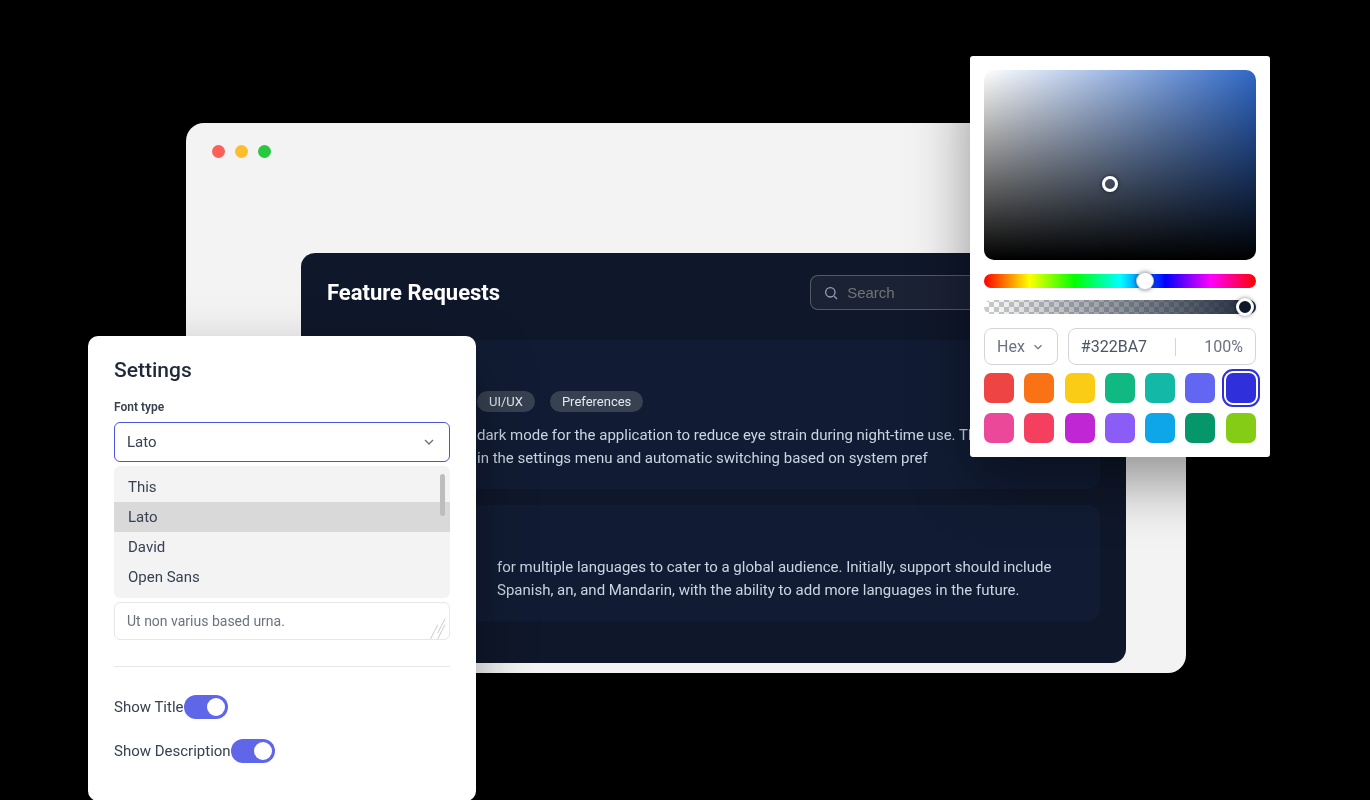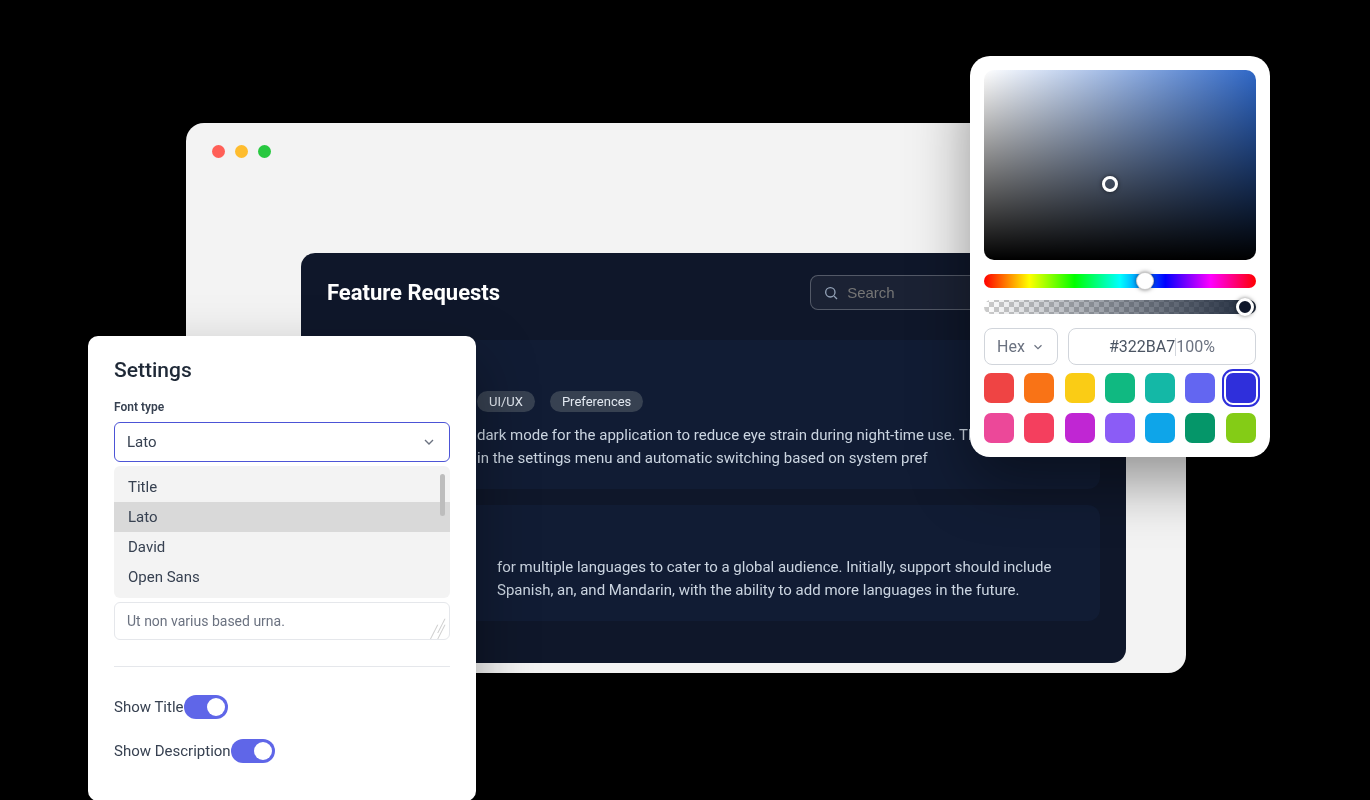--- a/index.html
+++ b/index.html
@@ -232,21 +232,21 @@
     border-radius:50%;
   }
 
   
   .picker {
     position: absolute;
     right: 100px;
     top: 56px;
     width: 300px;
     background:#fff;
-    border-radius: 20px;
+    border-radius: 3px;
     box-shadow: 0 25px 60px rgba(0,0,0,.4);
     padding: 14px;
   }
   .sv {
     width: 100%;
     height: 190px;
     border-radius: 10px;
     position: relative;
     background:
       linear-gradient(to top, #000, transparent),
@@ -313,21 +313,21 @@
     color:#6b7280;
     font-size:16px;
     cursor:pointer;
   }
   .hexbox {
     flex:1;
     border:1px solid #d1d5db;
     border-radius:8px;
     padding:8px 12px;
     display:flex;
-    justify-content:center;
+    justify-content:space-between;
     align-items:center;
     color:#6b7280;
     font-size:16px;
   }
   .hexbox span:first-child { color:#4b5563; }
   .hexbox .sep { width:1px; height:18px; background:#d1d5db; }
   .more-label {
     margin-top:14px;
     color:#9ca3af;
     font-size:15px;
@@ -395,21 +395,21 @@
 
   <div class="select">
     <span>Lato</span>
     <svg width="16" height="16" viewBox="0 0 24 24" fill="none" stroke="currentColor" stroke-width="2">
         <polyline points="6 9 12 15 18 9"></polyline>
       </svg>
   </div>
 
   <div class="options">
     <div class="scrollbar"></div>
-    <div class="option">Title</div>
+    <div class="option">This</div>
     <div class="option active">Lato</div>
     <div class="option">David</div>
     <div class="option">Open Sans</div>
   </div>
 
   <div class="textarea">
     <span>Ut non varius based urna.</span>
     <div class="rz">╱<br>╱╱</div>
   </div>
 

